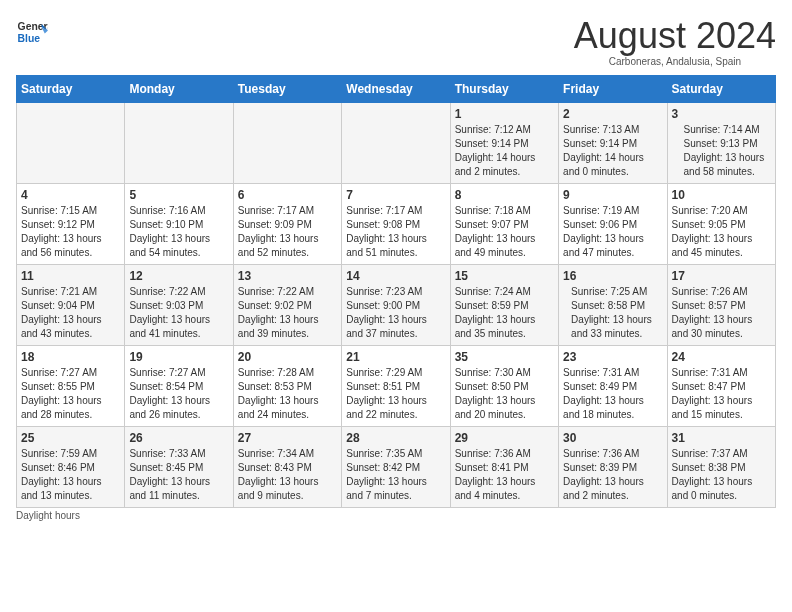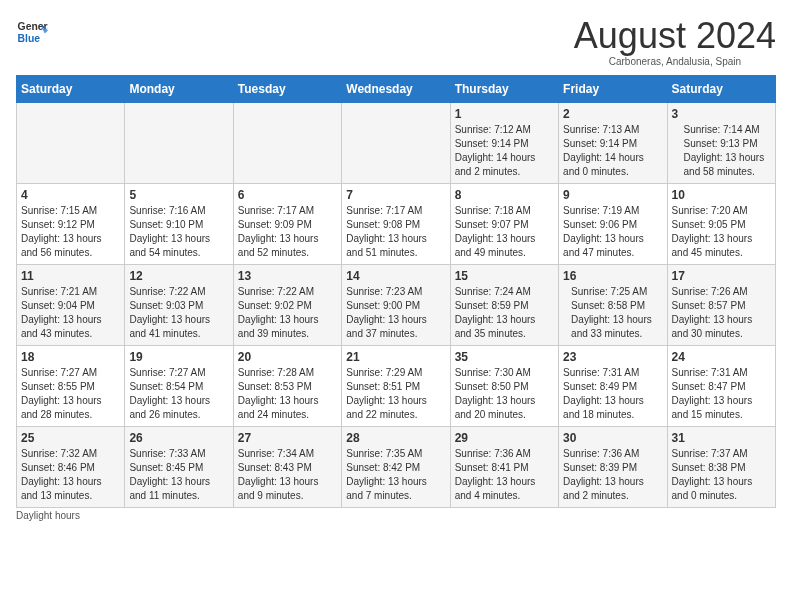--- a/index.html
+++ b/index.html
@@ -295,21 +295,21 @@
           <span class="day-num">24</span>
           <div class="day-info" style="white-space: pre-line;">Sunrise: 7:31 AM
 Sunset: 8:47 PM
 Daylight: 13 hours
 and 15 minutes.</div>
         </td>
       </tr>
       <tr>
         <td>
           <span class="day-num">25</span>
-          <div class="day-info" style="white-space: pre-line;">Sunrise: 7:32 AM
+          <div class="day-info" style="white-space: pre-line;">Sunrise: 7:59 AM
 Sunset: 8:46 PM
 Daylight: 13 hours
 and 13 minutes.</div>
         </td>
         <td>
           <span class="day-num">26</span>
           <div class="day-info" style="white-space: pre-line;">Sunrise: 7:33 AM
 Sunset: 8:45 PM
 Daylight: 13 hours
 and 11 minutes.</div>

